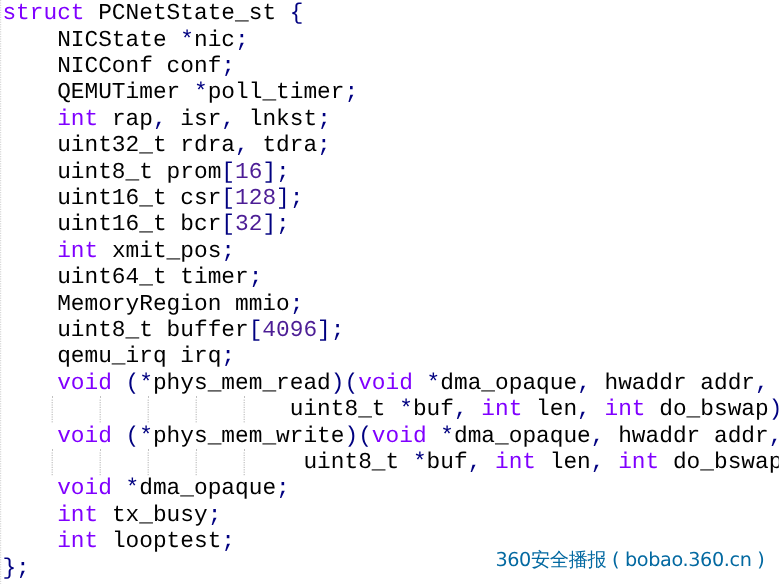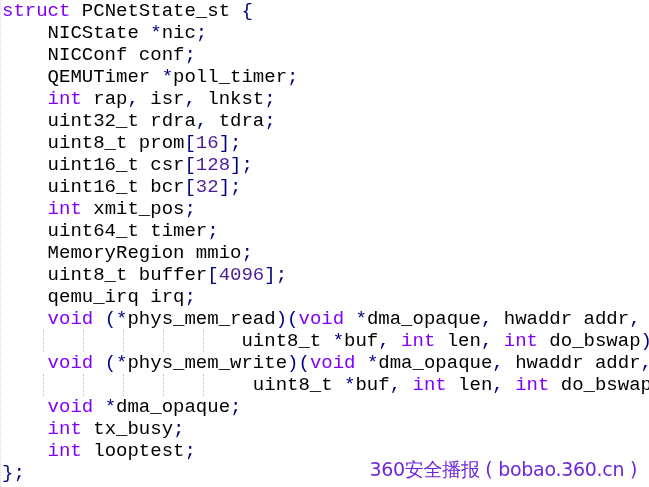--- a/index.html
+++ b/index.html
@@ -21,21 +21,21 @@
   .kw { color: #8000ff; }
   .num { color: #4c1d95; }
   .op { color: #000080; }
   .guide {
     position: absolute; top: 0; height: 22px; width: 0;
     border-left: 1px dotted #c0c0c0;
   }
   .watermark {
     position: absolute; right: 12px; top: 457px;
     font-family: "DejaVu Sans", sans-serif;
-    font-size: 19px; color: #6d28d9;
+    font-size: 16px; color: #0369a1;
     text-shadow: 0 0 2px #fff, 0 0 2px #fff;
     letter-spacing: -0.3px;
   }
 </style>
 </head>
 <body>
 
 <div class="editor">
   <div class="code" id="code"><div class="line"><span class="kw">struct</span><span> PCNetState_st </span><span class="op">{</span></div><div class="line"><span>    NICState </span><span class="op">*</span><span>nic</span><span class="op">;</span></div><div class="line"><span>    NICConf conf</span><span class="op">;</span></div><div class="line"><span>    QEMUTimer </span><span class="op">*</span><span>poll_timer</span><span class="op">;</span></div><div class="line"><span>    </span><span class="kw">int</span><span> rap</span><span class="op">,</span><span> isr</span><span class="op">,</span><span> lnkst</span><span class="op">;</span></div><div class="line"><span>    uint32_t rdra</span><span class="op">,</span><span> tdra</span><span class="op">;</span></div><div class="line"><span>    uint8_t prom</span><span class="op">[</span><span class="num">16</span><span class="op">];</span></div><div class="line"><span>    uint16_t csr</span><span class="op">[</span><span class="num">128</span><span class="op">];</span></div><div class="line"><span>    uint16_t bcr</span><span class="op">[</span><span class="num">32</span><span class="op">];</span></div><div class="line"><span>    </span><span class="kw">int</span><span> xmit_pos</span><span class="op">;</span></div><div class="line"><span>    uint64_t timer</span><span class="op">;</span></div><div class="line"><span>    MemoryRegion mmio</span><span class="op">;</span></div><div class="line"><span>    uint8_t buffer</span><span class="op">[</span><span class="num">4096</span><span class="op">];</span></div><div class="line"><span>    qemu_irq irq</span><span class="op">;</span></div><div class="line"><span>    </span><span class="kw">void</span><span> </span><span class="op">(*</span><span>phys_mem_read</span><span class="op">)(</span><span class="kw">void</span><span> </span><span class="op">*</span><span>dma_opaque</span><span class="op">,</span><span> hwaddr addr</span><span class="op">,</span></div><div class="line"><span class="guide" style="left: 41px;"></span><span class="guide" style="left: 81px;"></span><span class="guide" style="left: 121px;"></span><span class="guide" style="left: 161px;"></span><span class="guide" style="left: 201px;"></span><span>                     uint8_t </span><span class="op">*</span><span>buf</span><span class="op">,</span><span> </span><span class="kw">int</span><span> len</span><span class="op">,</span><span> </span><span class="kw">int</span><span> do_bswap</span><span class="op">);</span></div><div class="line"><span>    </span><span class="kw">void</span><span> </span><span class="op">(*</span><span>phys_mem_write</span><span class="op">)(</span><span class="kw">void</span><span> </span><span class="op">*</span><span>dma_opaque</span><span class="op">,</span><span> hwaddr addr</span><span class="op">,</span></div><div class="line"><span class="guide" style="left: 41px;"></span><span class="guide" style="left: 81px;"></span><span class="guide" style="left: 121px;"></span><span class="guide" style="left: 161px;"></span><span class="guide" style="left: 201px;"></span><span>                      uint8_t </span><span class="op">*</span><span>buf</span><span class="op">,</span><span> </span><span class="kw">int</span><span> len</span><span class="op">,</span><span> </span><span class="kw">int</span><span> do_bswap</span><span class="op">);</span></div><div class="line"><span>    </span><span class="kw">void</span><span> </span><span class="op">*</span><span>dma_opaque</span><span class="op">;</span></div><div class="line"><span>    </span><span class="kw">int</span><span> tx_busy</span><span class="op">;</span></div><div class="line"><span>    </span><span class="kw">int</span><span> looptest</span><span class="op">;</span></div><div class="line"><span class="op">};</span></div></div>
   <div class="watermark">360安全播报 ( bobao.360.cn )</div>

